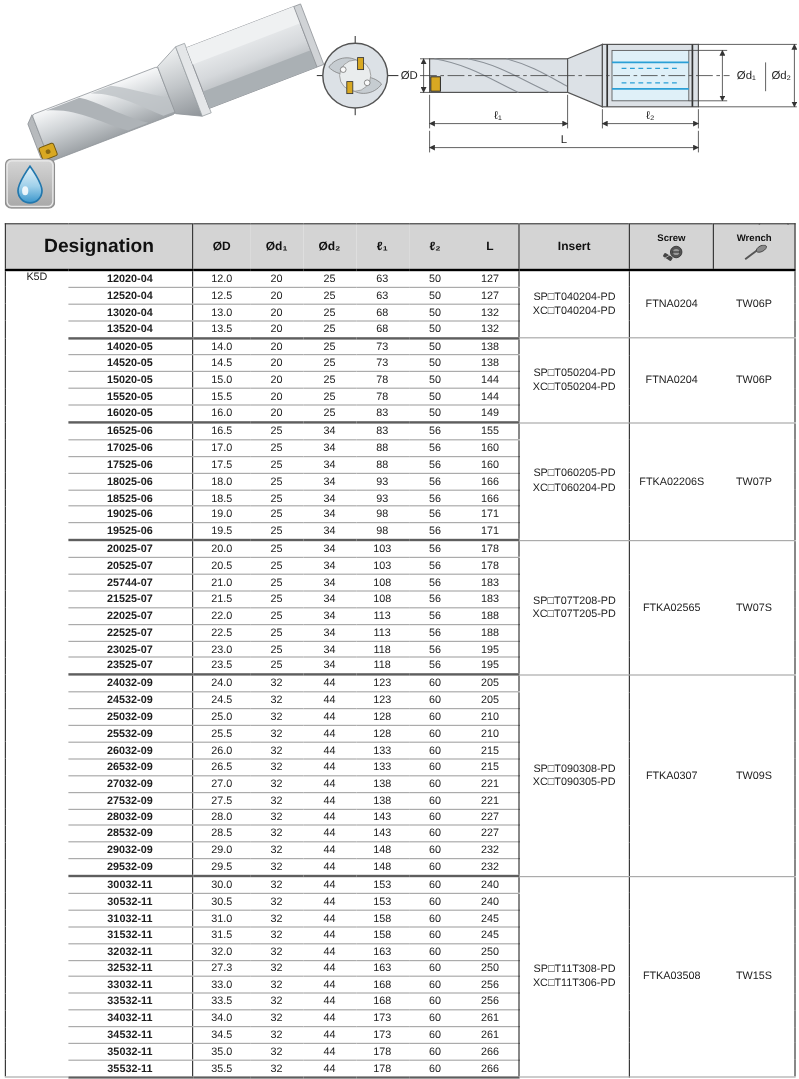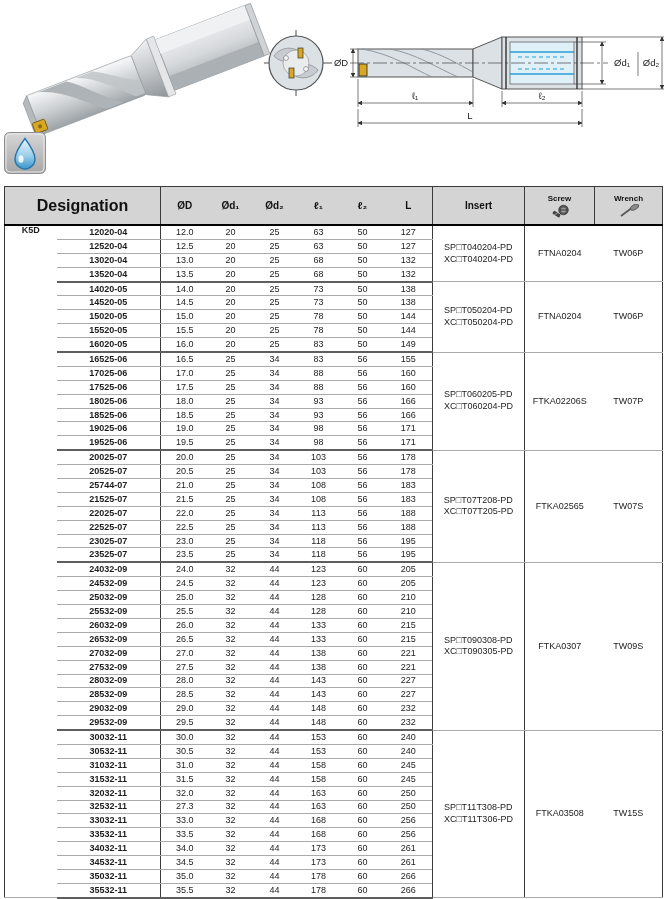--- a/index.html
+++ b/index.html
@@ -24,27 +24,27 @@
     border-bottom:2px solid #000;padding:0;vertical-align:middle;text-align:center;
   }
   th.vline{border-left:1px solid #3a3a3a;}
   .tool-th{display:flex;flex-direction:column;align-items:center;justify-content:center;gap:1px;}
   .tool-th span{font-size:8px;font-weight:bold;}
   table.spec td{
     padding:0;height:12.9px;line-height:1;font-size:9px;text-align:center;
     color:#1c1c1c;border-bottom:1px solid #ababab;white-space:nowrap;overflow:hidden;
   }
   td.k5d{
-    vertical-align:top;text-align:left;font-weight:bold;font-size:11.5px;
+    vertical-align:top;text-align:left;font-weight:normal;font-size:11.5px;
     padding:3px 0 0 2px;border-bottom:none;
   }
   td.desig{font-weight:bold;font-size:10.5px;}
   td.od-col{border-left:1px solid #3a3a3a;}
   td.insert{border-left:1px solid #3a3a3a;border-right:1px solid #3a3a3a;font-size:9px;}
-  td.insert .ins-block{display:inline-block;text-align:left;line-height:1.3;}
+  td.insert .ins-block{display:inline-block;text-align:right;line-height:1.3;}
   td.screw,td.wrench{font-size:9px;}
   td.insert,td.screw,td.wrench{border-bottom:2px solid #5e5e5e;}
   tr.group-end td{border-bottom:2px solid #5e5e5e;text-align:center;}
   svg text{font-family:"Liberation Sans",sans-serif;}
 </style>
 </head>
 <body>
 
 <div class="photo-wrap">
   <svg width="252" height="140" viewBox="0 0 252 140">

